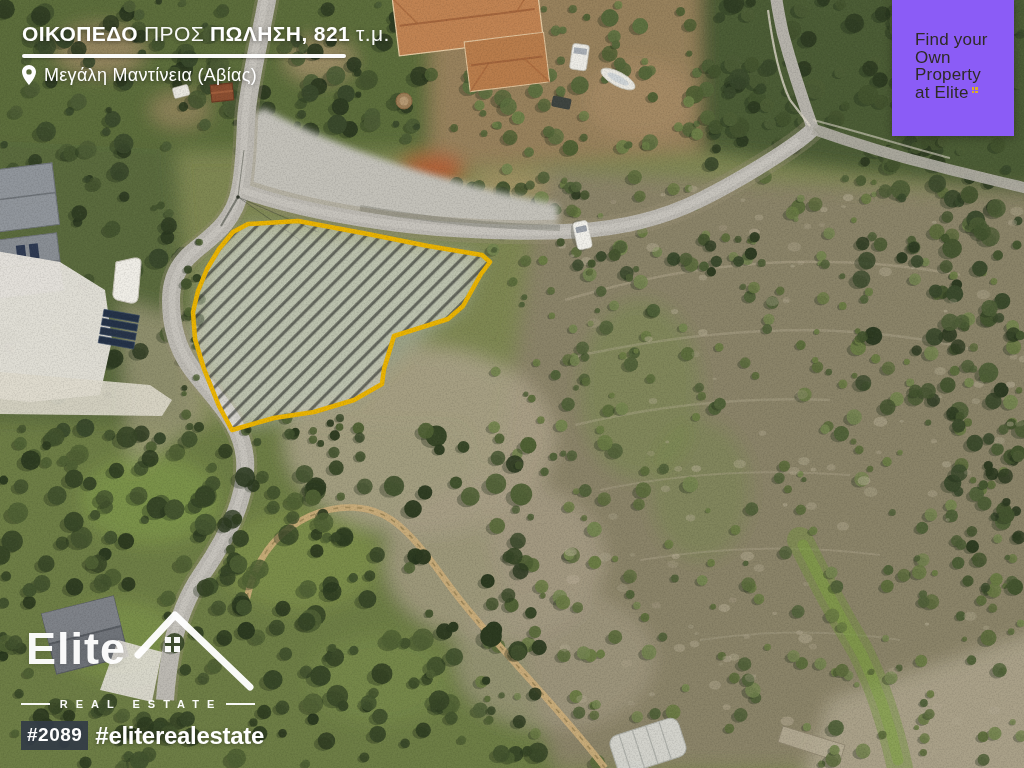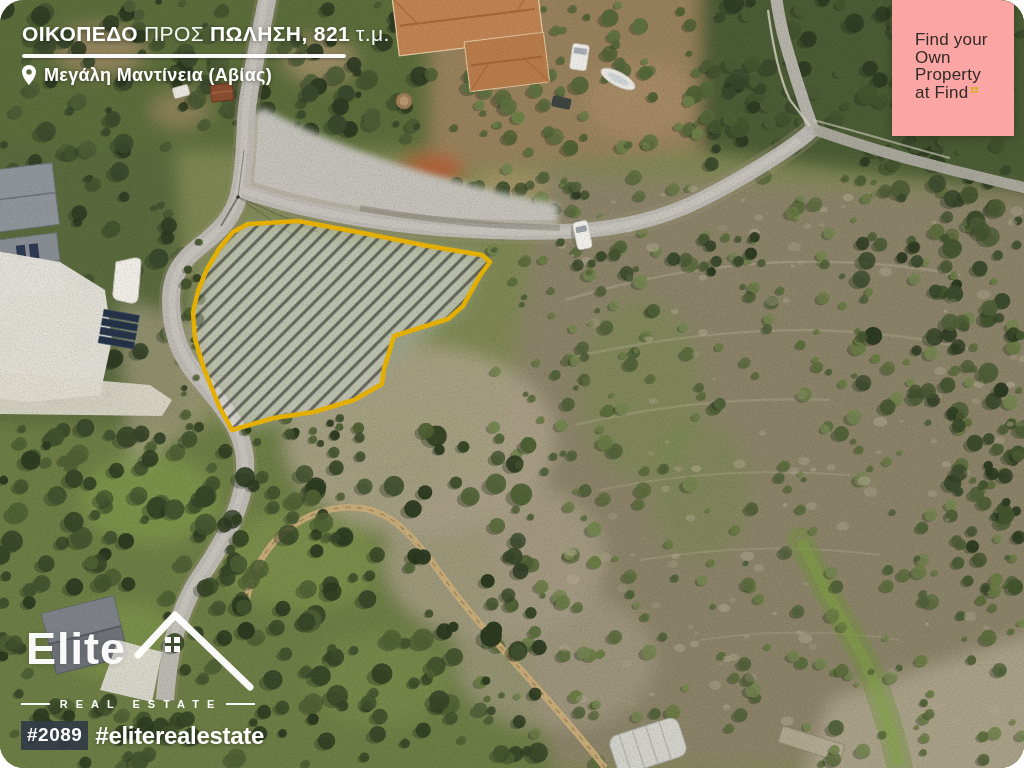--- a/index.html
+++ b/index.html
@@ -1,32 +1,32 @@
 <!DOCTYPE html>
 <html><head>
 <meta charset="utf-8">
 <style>
   html,body{margin:0;padding:0;}
   .stage{position:relative;width:1024px;height:768px;overflow:hidden;
-         font-family:"Liberation Sans",sans-serif;background:#7b8550;border-radius:24px;}
+         font-family:"Liberation Sans",sans-serif;background:#7b8550;}
   .stage svg.photo{position:absolute;left:0;top:0;}
 
   
   .hdr{position:absolute;left:22px;top:22px;color:#fff;z-index:5;}
   .hdr .ttl{font-size:21px;letter-spacing:.4px;text-shadow:0 1px 4px rgba(0,0,0,.45);white-space:nowrap;}
   .ttl b{font-weight:700;}
   .ttl .lt{font-weight:400;opacity:.96;}
   .ttl span{margin-right:6px;}
   .hdr .rule{margin-top:8px;width:324px;height:3.5px;background:rgba(255,255,255,.97);
              border-radius:2px;box-shadow:0 1px 3px rgba(0,0,0,.3);}
   .hdr .loc{margin-top:7px;display:flex;align-items:center;gap:8px;
-            font-size:18px;font-weight:700;letter-spacing:.3px;text-shadow:0 1px 4px rgba(0,0,0,.45);}
+            font-size:18px;font-weight:400;letter-spacing:.3px;text-shadow:0 1px 4px rgba(0,0,0,.45);}
 
   
-  .card{position:absolute;left:892px;top:0;width:122px;height:136px;background:#fca5a5;
+  .card{position:absolute;left:892px;top:0;width:122px;height:136px;background:#8b5cf6;
         box-shadow:0 2px 9px rgba(0,0,0,.28);z-index:5;box-sizing:border-box;
         padding:31px 0 0 23px;color:#2f2b26;}
   .card p{margin:0;font-size:17px;line-height:17.6px;letter-spacing:.2px;font-weight:400;}
   .gold-mark{display:inline-grid;grid-template-columns:2.5px 2.5px;grid-template-rows:2.5px 2.5px;
              gap:1.2px;margin-left:3px;transform:translateY(-8px);}
   .gold-mark i{background:#d9ad2b;}
 
   
   .wm{position:absolute;left:0;top:0;z-index:5;}
   .brand{position:absolute;left:26px;top:626px;font-size:45px;font-weight:700;line-height:1;
@@ -2644,21 +2644,21 @@
         <path d="M7 0 C3.1 0 0 3.1 0 7 C0 12.2 7 20 7 20 C7 20 14 12.2 14 7 C14 3.1 10.9 0 7 0 Z M7 9.6 A2.7 2.7 0 1 1 7 4.2 A2.7 2.7 0 1 1 7 9.6 Z" fill="#ffffff" fill-rule="evenodd"></path>
       </svg>
       <span>Μεγάλη Μαντίνεια (Αβίας)</span>
     </div>
   </div>
 
   <div class="card">
     <p>Find your</p>
     <p>Own</p>
     <p>Property</p>
-    <p><span>at Find</span><span class="gold-mark">
+    <p><span>at Elite</span><span class="gold-mark">
           <i></i>
           <i></i>
           <i></i>
           <i></i>
         </span></p>
   </div>
 
   <div class="wm">
     <div class="brand">Elite</div>
     <svg class="house" width="140" height="112" viewBox="0 0 140 112">

